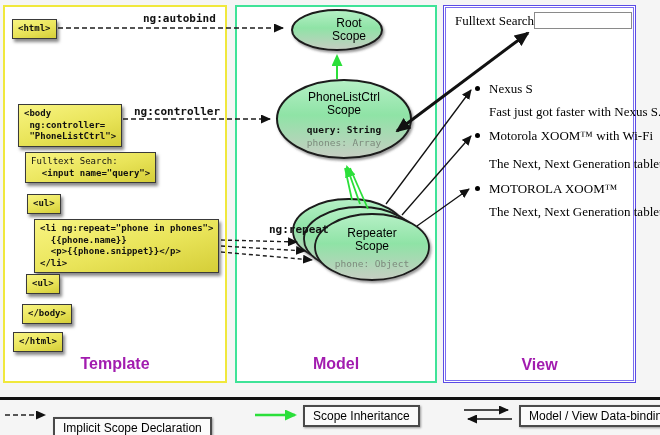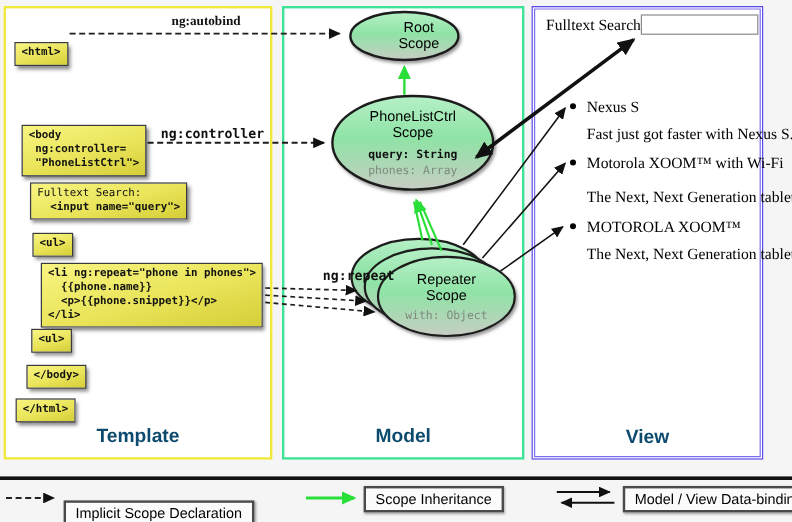--- a/index.html
+++ b/index.html
@@ -5,21 +5,21 @@
   html,body{margin:0;padding:0;background:#f5f5f5;}
   .canvas{position:relative;width:660px;height:435px;background:#f5f5f5;overflow:hidden;
           font-family:"Liberation Sans",sans-serif;}
   
   .section{position:absolute;top:5px;height:378px;background:#ffffff;box-sizing:border-box;}
   .template-sec{left:3px;width:224px;border:2px solid #f0e83c;}
   .model-sec{left:235px;width:202px;border:2px solid #3fe398;}
   .view-sec{left:443px;width:193px;border:1px solid #5b4be6;
             box-shadow:inset 0 0 0 1px #ffffff, inset 0 0 0 2px #7a6df0;}
   .sec-label{position:absolute;bottom:8px;width:100%;text-align:center;
-             font:bold 16px "Liberation Sans",sans-serif;color:#0c4a6e;}
+             font:bold 16px "Liberation Sans",sans-serif;color:#a21caf;}
   
   .code-box{position:absolute;background:linear-gradient(165deg,#f8f481 0%,#e9e459 55%,#d5ce38 100%);
             border:1px solid #3a3a3a;box-shadow:2px 3px 3px rgba(40,40,40,.55);color:#111;
             font:bold 9px/11.5px "DejaVu Sans Mono",monospace;padding:3px 5px;white-space:pre;box-sizing:border-box;}
   .cb-line-regular{font-weight:normal;white-space:pre;}
   .cb-line-bold{font-weight:bold;white-space:pre;}
   .ng-label{position:absolute;font:bold 11px "DejaVu Sans Mono",monospace;color:#111;white-space:pre;}
   
   .scope-title{position:absolute;white-space:pre;text-align:center;
                font:12px/13px "Liberation Sans",sans-serif;color:#000;}
@@ -92,47 +92,47 @@
     <line x1="352" y1="200" x2="345" y2="168" stroke="#2bdf3a" stroke-width="1.8"></line>
     <line x1="360" y1="204" x2="347" y2="167" stroke="#2bdf3a" stroke-width="1.8" marker-end="url(#mGreen)"></line>
     <line x1="368" y1="209" x2="350" y2="168" stroke="#2bdf3a" stroke-width="1.8"></line>
 
     <line x1="397" y1="131" x2="528" y2="33" stroke="#111" stroke-width="3" marker-start="url(#mBlackL)" marker-end="url(#mBlackL)"></line>
     <line x1="386" y1="204" x2="471" y2="90" stroke="#111" stroke-width="1.3" marker-end="url(#mBlackS)"></line>
     <line x1="402" y1="215" x2="471" y2="136" stroke="#111" stroke-width="1.3" marker-end="url(#mBlackS)"></line>
     <line x1="417" y1="226" x2="469" y2="189" stroke="#111" stroke-width="1.3" marker-end="url(#mBlackS)"></line>
   </svg>
 
-  <div class="code-box" style="left:12px;top:19px;margin-top:16px;">&lt;html&gt;</div>
+  <div class="code-box" style="left:12px;top:19px;">&lt;html&gt;</div>
   <div class="code-box" style="left:18px;top:104px;">&lt;body
  ng:controller=
  "PhoneListCtrl"&gt;</div>
   <div class="code-box" style="left:25px;top:152px;"><span class="cb-line-regular">Fulltext Search:</span><br><span class="cb-line-bold">  &lt;input name="query"&gt;</span></div>
   <div class="code-box" style="left:27px;top:194px;">&lt;ul&gt;</div>
   <div class="code-box" style="left:34px;top:219px;">&lt;li ng:repeat="phone in phones"&gt;
   {{phone.name}}
   &lt;p&gt;{{phone.snippet}}&lt;/p&gt;
 &lt;/li&gt;</div>
   <div class="code-box" style="left:26px;top:274px;">&lt;ul&gt;</div>
   <div class="code-box" style="left:22px;top:304px;">&lt;/body&gt;</div>
   <div class="code-box" style="left:13px;top:332px;">&lt;/html&gt;</div>
 
-  <div class="ng-label" style="left:143px;top:12px;font-family:Liberation Serif, serif;">ng:autobind</div>
+  <div class="ng-label" style="left:143px;top:12px;">ng:autobind</div>
   <div class="ng-label" style="left:134px;top:105px;">ng:controller</div>
   <div class="ng-label" style="left:237px;top:223px;padding-left:32px;">ng:repeat</div>
 
   <div class="scope-title" style="left:304px;top:17px;width:90px;">Root
 Scope</div>
   <div class="scope-title" style="left:284px;top:91px;width:120px;">PhoneListCtrl
 Scope</div>
   <div class="scope-prop" style="left:284px;top:124px;width:120px;">query: String</div>
   <div class="scope-prop muted" style="left:284px;top:137px;width:120px;">phones: Array</div>
   <div class="scope-title" style="left:332px;top:227px;width:80px;">Repeater
 Scope</div>
-  <div class="scope-prop muted" style="left:322px;top:258px;width:100px;">with: Object</div>
+  <div class="scope-prop muted" style="left:322px;top:258px;width:100px;">phone: Object</div>
 
   <div class="view-text" style="left:455px;top:13px;">Fulltext Search:</div>
   <input class="search-input" type="text" value="" style="">
 
   <div class="bullet" style="left:475px;top:86px;"></div>
   <div class="view-text" style="left:489px;top:81px;">Nexus S</div>
   <div class="view-text" style="left:489px;top:104px;">Fast just got faster with Nexus S.</div>
 
   <div class="bullet" style="left:475px;top:133px;"></div>
   <div class="view-text" style="left:489px;top:128px;font-family:Liberation Serif, serif;">Motorola XOOM™ with Wi-Fi</div>

